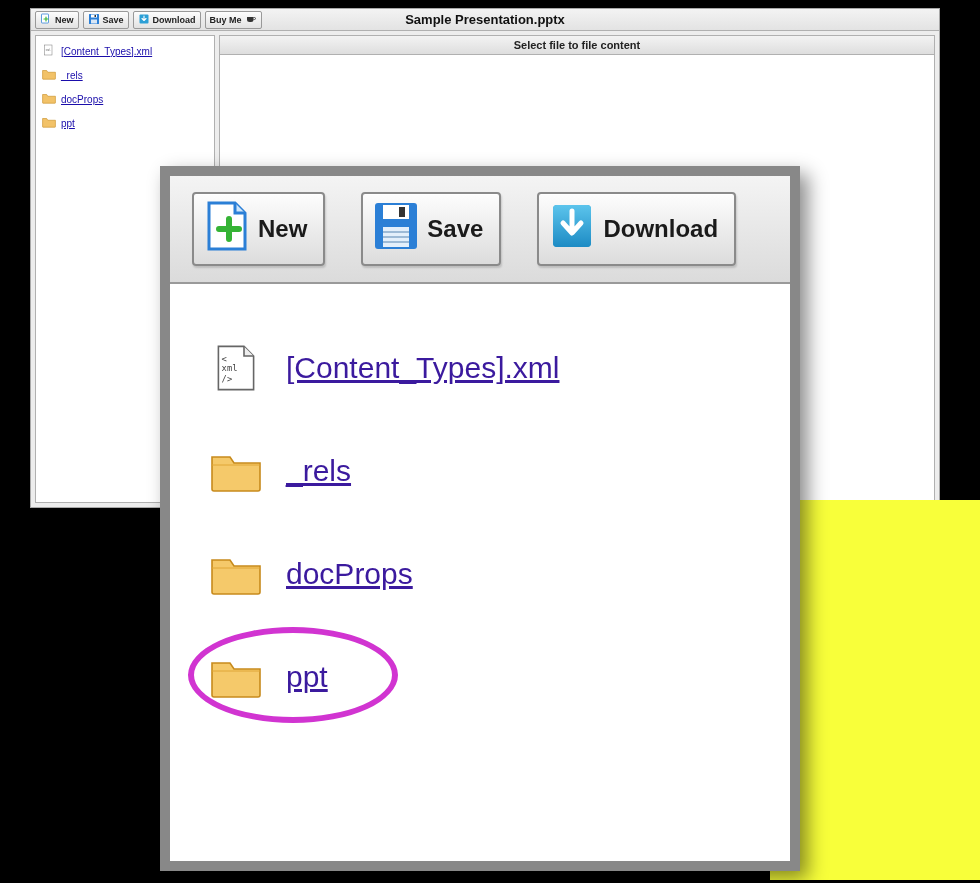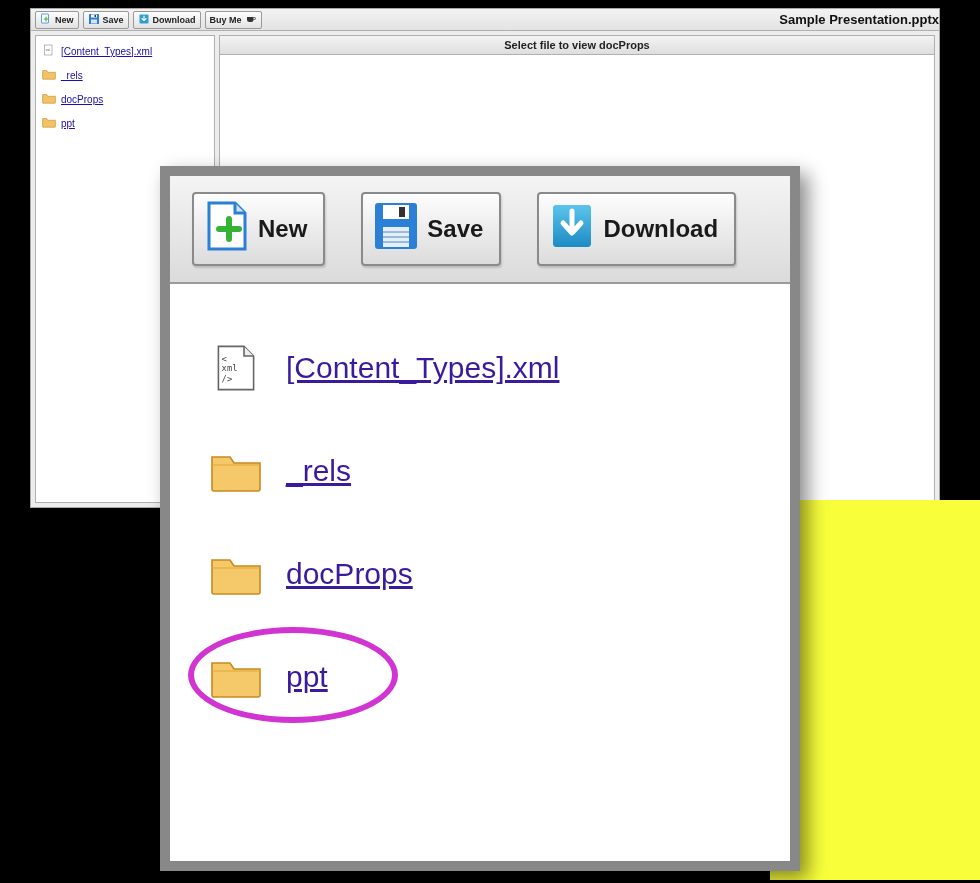--- a/index.html
+++ b/index.html
@@ -48,21 +48,21 @@
     font-weight: bold;
     color: #222;
     cursor: pointer;
     height: 18px;
   }
   .mini-btn svg { width: 12px; height: 12px; }
 
   .win-back .title {
     position: absolute;
     left: 0; right: 0;
-    text-align: right;
+    text-align: center;
     font-size: 13px;
     font-weight: bold;
     color: #111;
     pointer-events: none;
   }
   .win-back .body {
     display: flex;
     height: calc(100% - 22px);
   }
   .win-back .sidebar {
@@ -267,21 +267,21 @@
         <span>
           <svg viewBox="0 0 24 20">
               <path d="M1 4h7l2 3h13v11a1 1 0 01-1 1H2a1 1 0 01-1-1z" fill="#f2c268" stroke="#c78a1c"></path>
             </svg>
         </span>
         <span>ppt</span>
       </div>
     </div>
 
     <div class="content">
-      <div class="content-header">Select file to view docProps</div>
+      <div class="content-header">Select file to file content</div>
       <div class="content-body"></div>
     </div>
   </div>
 </div>
 
 <div class="yellow-block"></div>
 
 <div class="win-front">
   <div class="toolbar">
 

